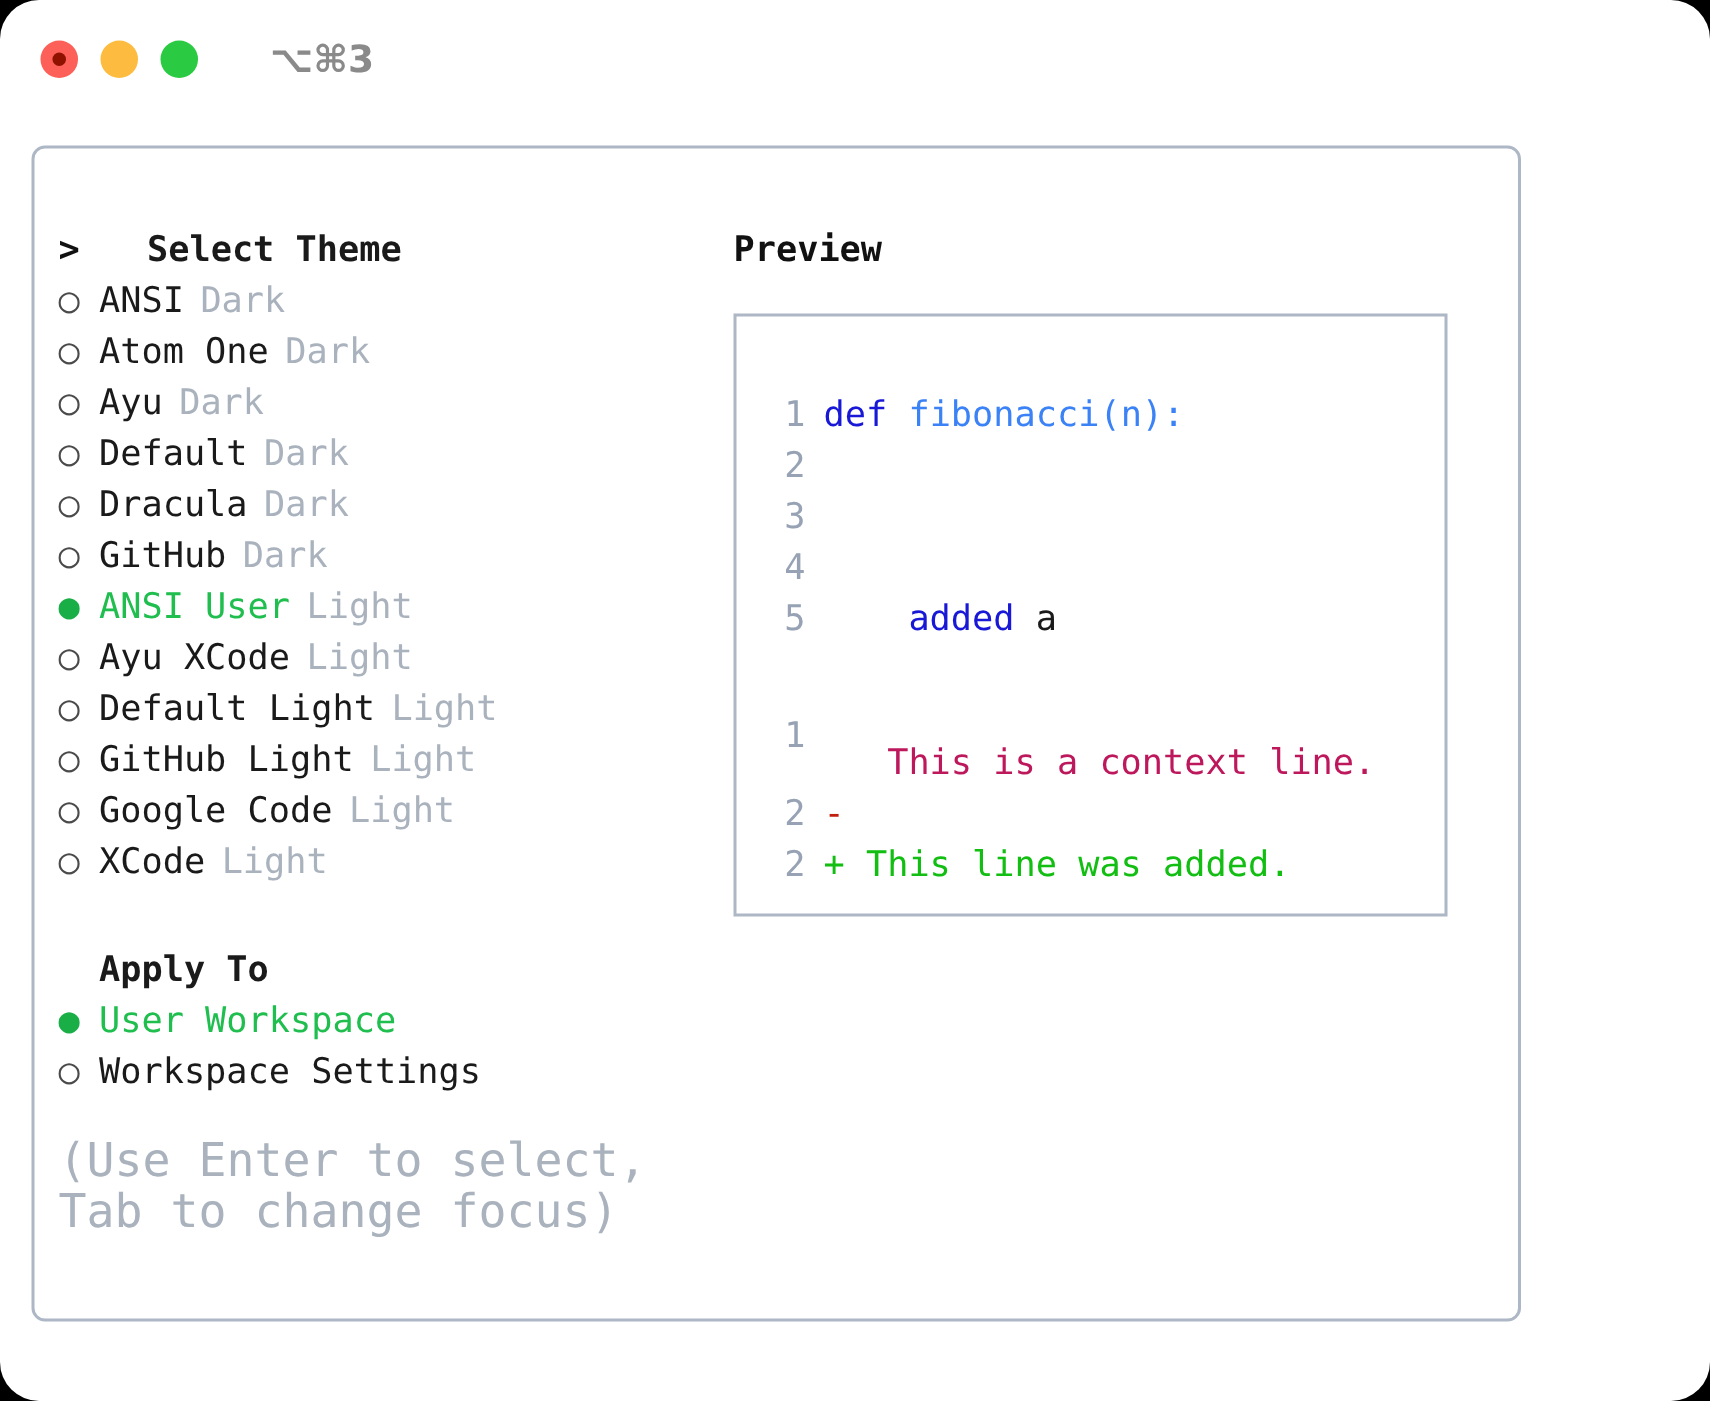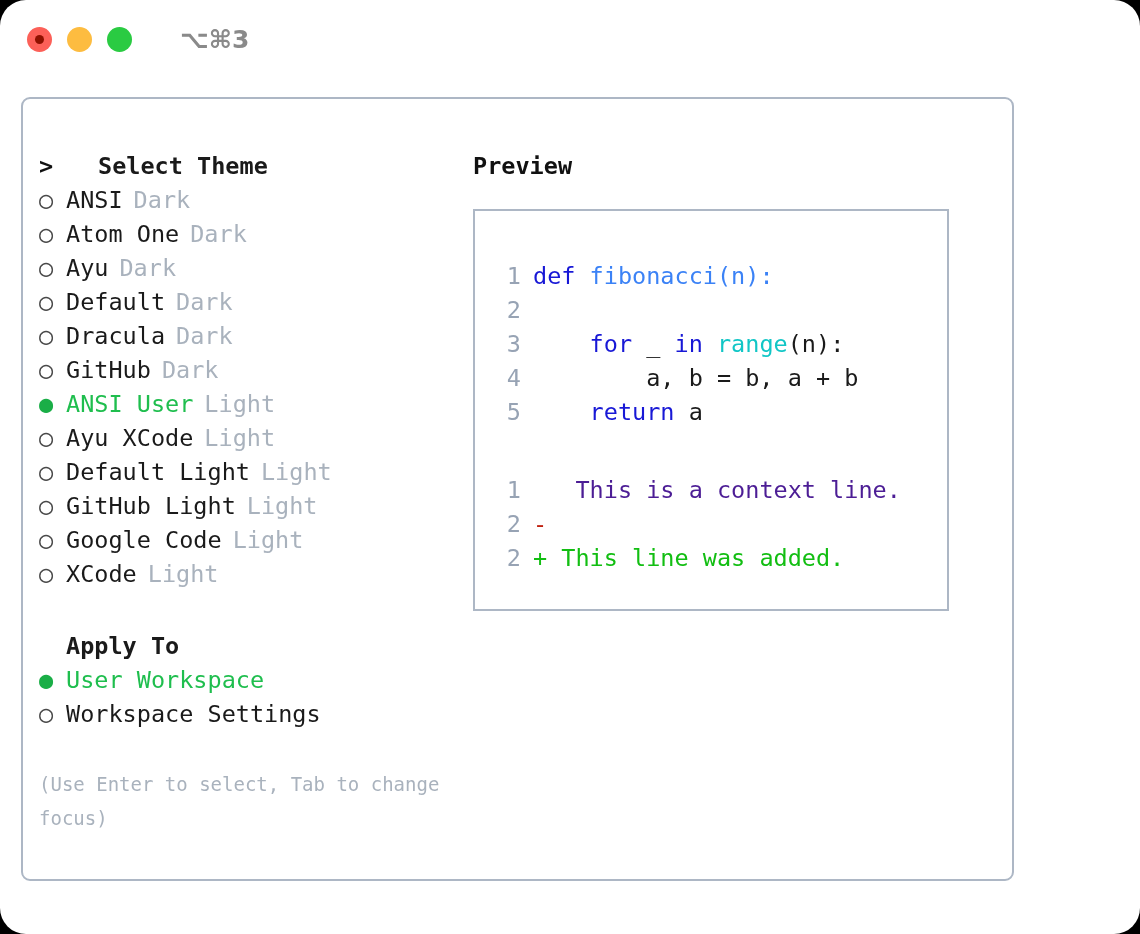--- a/index.html
+++ b/index.html
@@ -121,31 +121,31 @@
   }
   .section-head {
     color: #1a1a1a;
     font-weight: bold;
     text-align: right;
   }
 
   .spacer-block { height: 38px; }
 
   .hint {
-    margin-top: 36px;
-    font-size: 19px;
+    margin-top: 26px;
+    font-size: 31px;
     line-height: 34px;
     color: #a9b2bd;
     width: 420px;
   }
 
   
   .right-col {
     position: absolute;
-    left: 450px;
+    left: 466px;
     top: 50px;
     width: 490px;
   }
   .preview-title {
     font-size: 23.5px;
     line-height: 34px;
     font-weight: bold;
     color: #111111;
   }
   .code-panel {
@@ -171,21 +171,21 @@
     margin-right: 12px;
   }
   .code-gap { height: 44px; }
 
   .tok-kw   { color: #1818d6; }
   .tok-fn   { color: #3b82f6; }
   .tok-plain{ color: #1a1a1a; }
   .tok-num  { color: #0ac30a; }
   .tok-call { color: #11c6c6; }
 
-  .diff-ctx { color: #4c1d95; }
+  .diff-ctx { color: #be185d; margin-top: 18px; }
   .diff-del { color: #c0200f; }
   .diff-add { color: #12be12; }
 </style>
 </head>
 <body>
 
 <div class="page">
 
   <div class="titlebar">
     <div class="dot dot-red">
@@ -236,23 +236,23 @@
         <div class="hint">(Use Enter to select, Tab to change focus)</div>
       </div>
 
       <div class="right-col">
         <div class="preview-title">Preview</div>
 
         <div class="code-panel">
           <div id="code-lines">
               <div class="code-line"><span class="lineno">1</span><span><span class="tok-kw">def</span><span class="tok-plain"> </span><span class="tok-fn">fibonacci(n):</span></span></div>
               <div class="code-line"><span class="lineno">2</span></div>
-              <div class="code-line"><span class="lineno">3</span><span><span class="tok-plain">    </span><span class="tok-kw">for</span><span class="tok-plain"> _ </span><span class="tok-kw">in</span><span class="tok-plain"> </span><span class="tok-call">range</span><span class="tok-plain">(n):</span></span></div>
-              <div class="code-line"><span class="lineno">4</span><span><span class="tok-plain">        a, b = b, a + b</span></span></div>
-              <div class="code-line"><span class="lineno">5</span><span><span class="tok-plain">    </span><span class="tok-kw">return</span><span class="tok-plain"> a</span></span></div>
+              <div class="code-line"><span class="lineno">3</span></div>
+              <div class="code-line"><span class="lineno">4</span></div>
+              <div class="code-line"><span class="lineno">5</span><span><span class="tok-plain">    </span><span class="tok-kw">added</span><span class="tok-plain"> a</span></span></div>
             </div>
           <div class="code-gap"></div>
           <div id="diff-lines">
               <div class="code-line"><span class="lineno">1</span><span class="diff-ctx"> </span><span class="diff-ctx">  This is a context line.</span></div>
               <div class="code-line"><span class="lineno">2</span><span class="diff-del">-</span></div>
               <div class="code-line"><span class="lineno">2</span><span class="diff-add">+</span><span class="diff-add"> This line was added.</span></div>
             </div>
         </div>
       </div>
 

